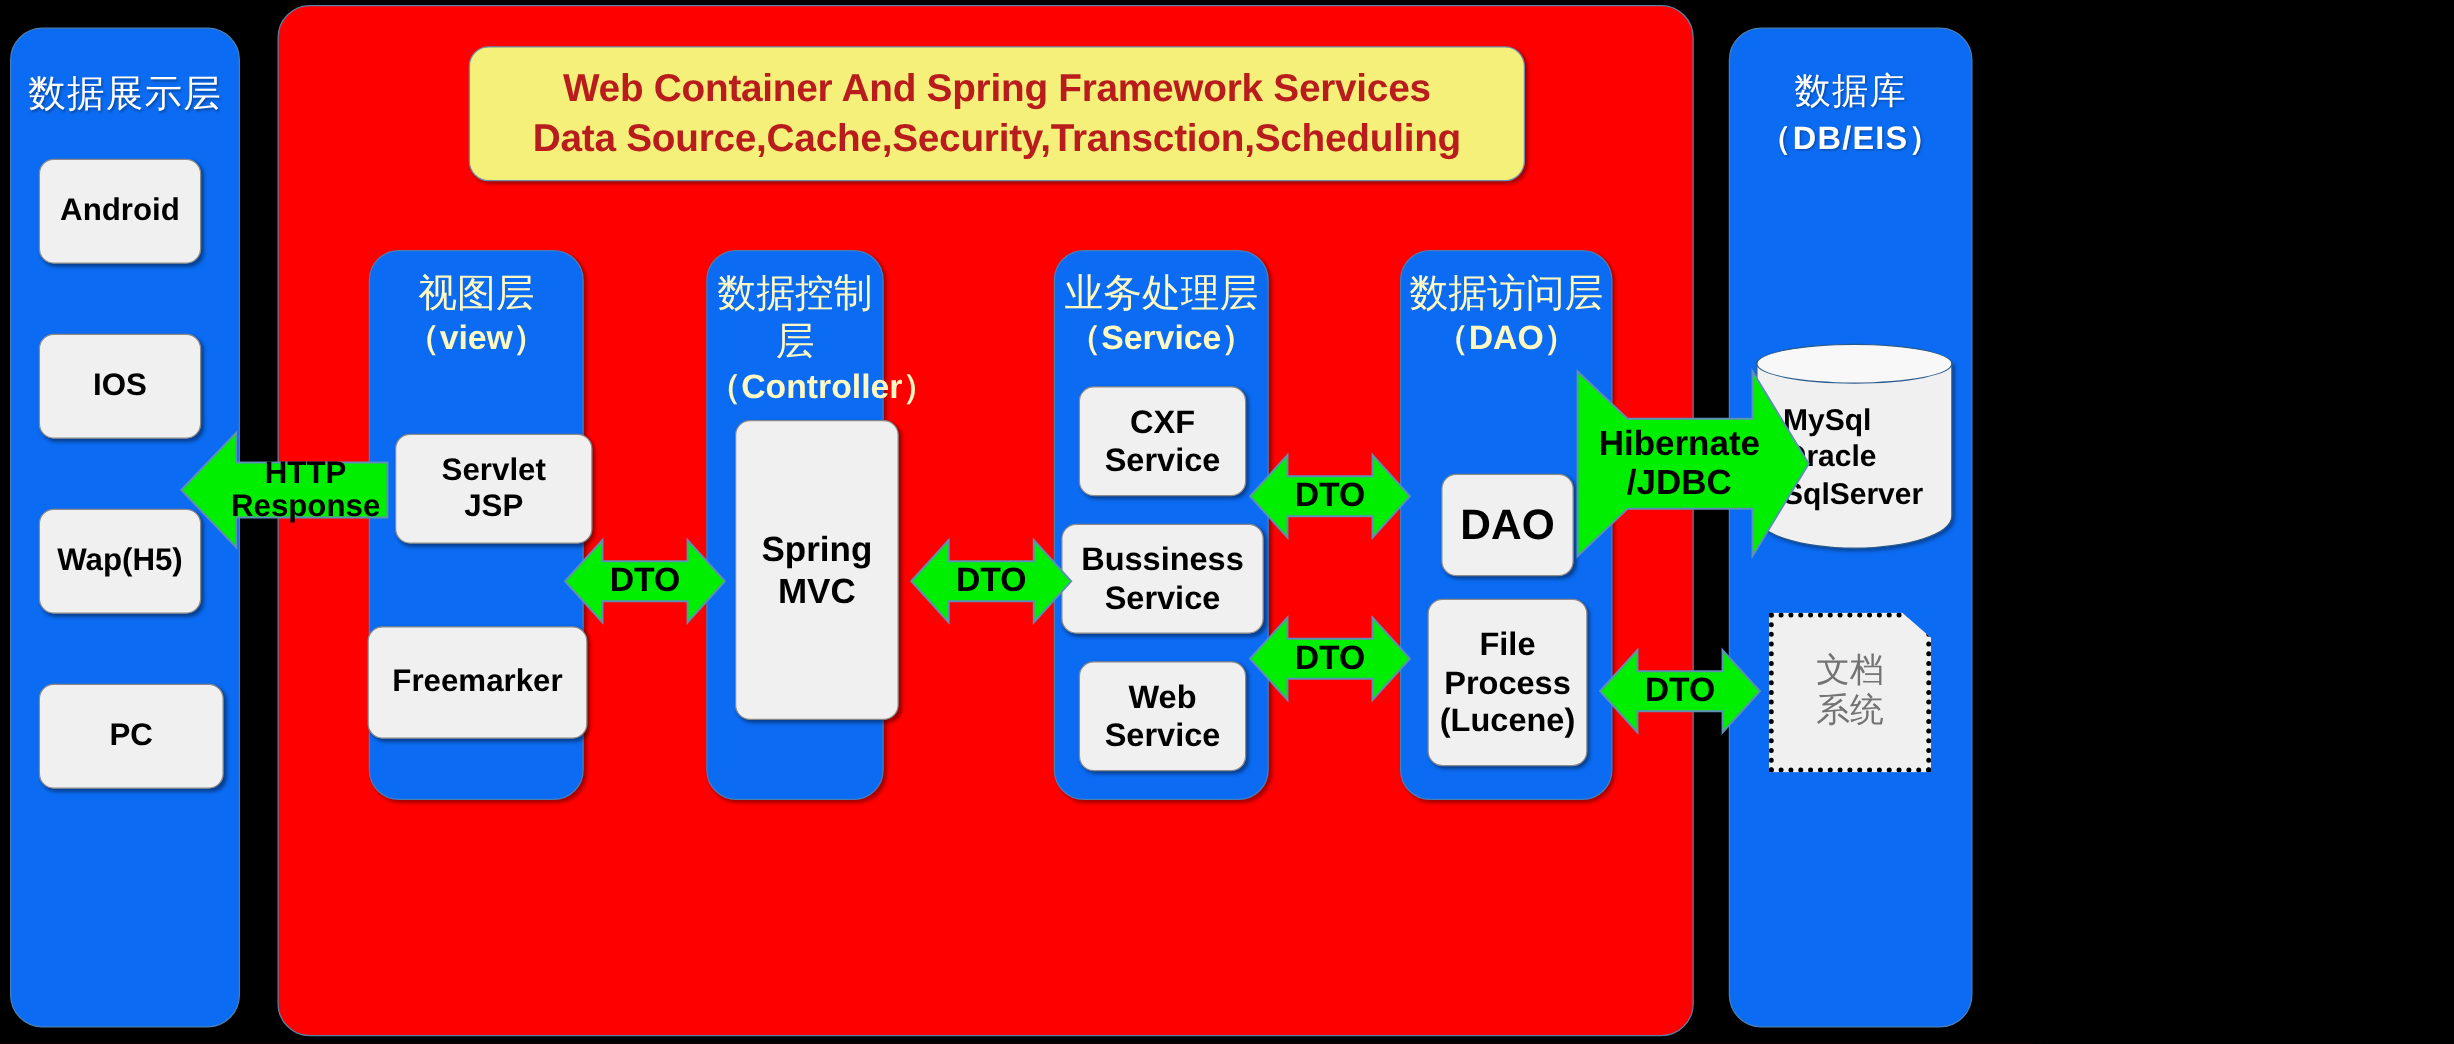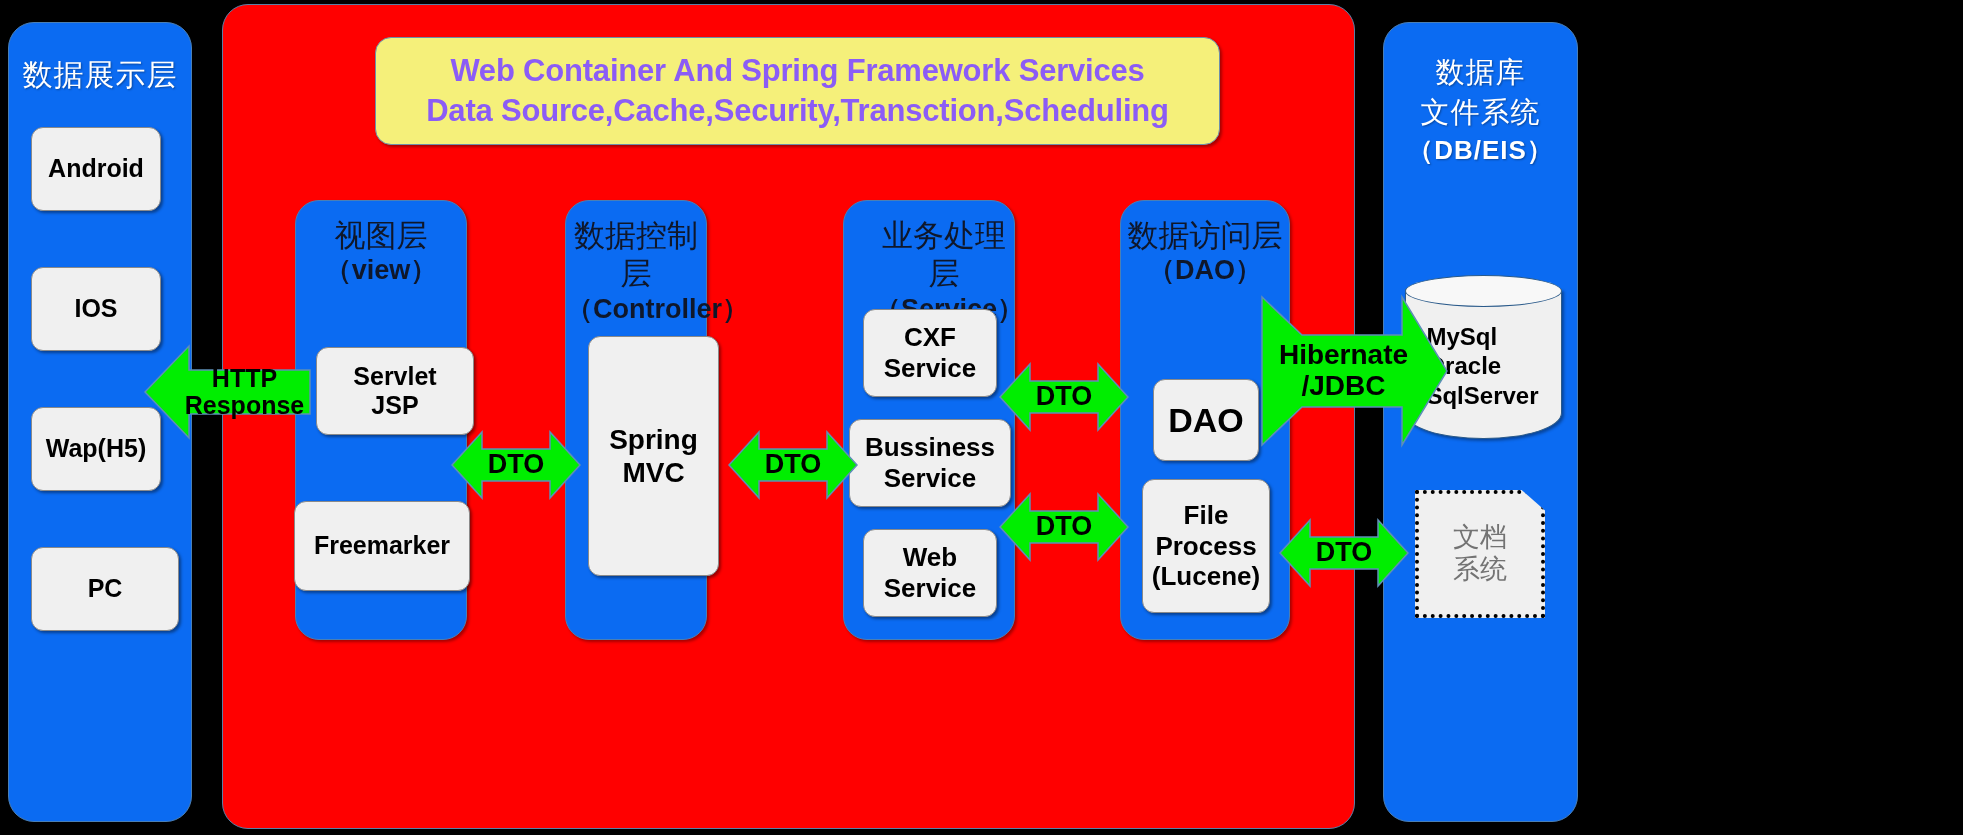--- a/index.html
+++ b/index.html
@@ -51,48 +51,48 @@
 
   
   #framework-banner{
     left:375px;top:37px;width:845px;height:108px;
     background:#F5F07A;
     border:1px solid #6d8fab;
     border-radius:16px;
     box-shadow:2px 2px 3px rgba(0,0,0,.35);
     display:flex;flex-direction:column;
     align-items:center;justify-content:center;
-    color:#8b5cf6;font-weight:bold;font-size:31px;line-height:1.28;
+    color:#b91c1c;font-weight:bold;font-size:31px;line-height:1.28;
     letter-spacing:-.2px;
   }
 
   
   .layer-col{
     background:#0B6BF2;
     border:1px solid #4a7fb5;
     border-radius:24px;
     box-shadow:2px 2px 3px rgba(0,0,0,.35);
   }
   .layer-head{
-    text-align:center;color:#0f172a;padding-top:15px;
+    text-align:center;color:#fef9c3;padding-top:15px;
     line-height:1.24;
   }
   .layer-head .cn{
     font-family:"DejaVu Serif","Liberation Serif",serif;
     font-size:31px;display:block;
   }
   .layer-head .en{
     font-size:27px;font-weight:bold;display:block;
     font-family:"Liberation Sans",sans-serif;
     text-align:center;
   }
 
   #view-layer{left:295px;top:200px;width:172px;height:440px;}
   #controller-layer{left:565px;top:200px;width:142px;height:440px;}
-  #service-layer{left:843px;top:200px;width:172px;height:440px;padding-left:30px;}
+  #service-layer{left:843px;top:200px;width:172px;height:440px;}
   #dao-layer{left:1120px;top:200px;width:170px;height:440px;}
 
   
   .arrow-wrap{position:absolute;}
   .arrow-wrap svg{display:block;overflow:visible;}
   .arrow-label{
     position:absolute;inset:0;
     display:flex;align-items:center;justify-content:center;
     color:#000;font-weight:bold;pointer-events:none;
     text-align:center;line-height:1.1;
@@ -213,21 +213,20 @@
   <div class="abs card" style="left:21px;top:278px;width:128px;height:134px;font-size:26px;white-space:pre-line;">
     <span>File
 Process
 (Lucene)</span>
   </div>
 </div>
 
 <div class="abs panel-blue" id="database-panel">
   <div class="panel-title" style="font-size:29px;margin-top:30px;">
     <div>数据库</div>
-    <div>文件系统</div>
     <div style="font-family:'Liberation Sans',sans-serif;font-weight:bold;font-size:26px;">（DB/EIS）</div>
   </div>
 </div>
 
 <div class="abs" id="mysql-cylinder">
   <div class="cyl-body"></div>
   <div class="cyl-top"></div>
   <div class="cyl-text" style="white-space:pre-line;">MySql
 Oracle
 SqlServer</div>

